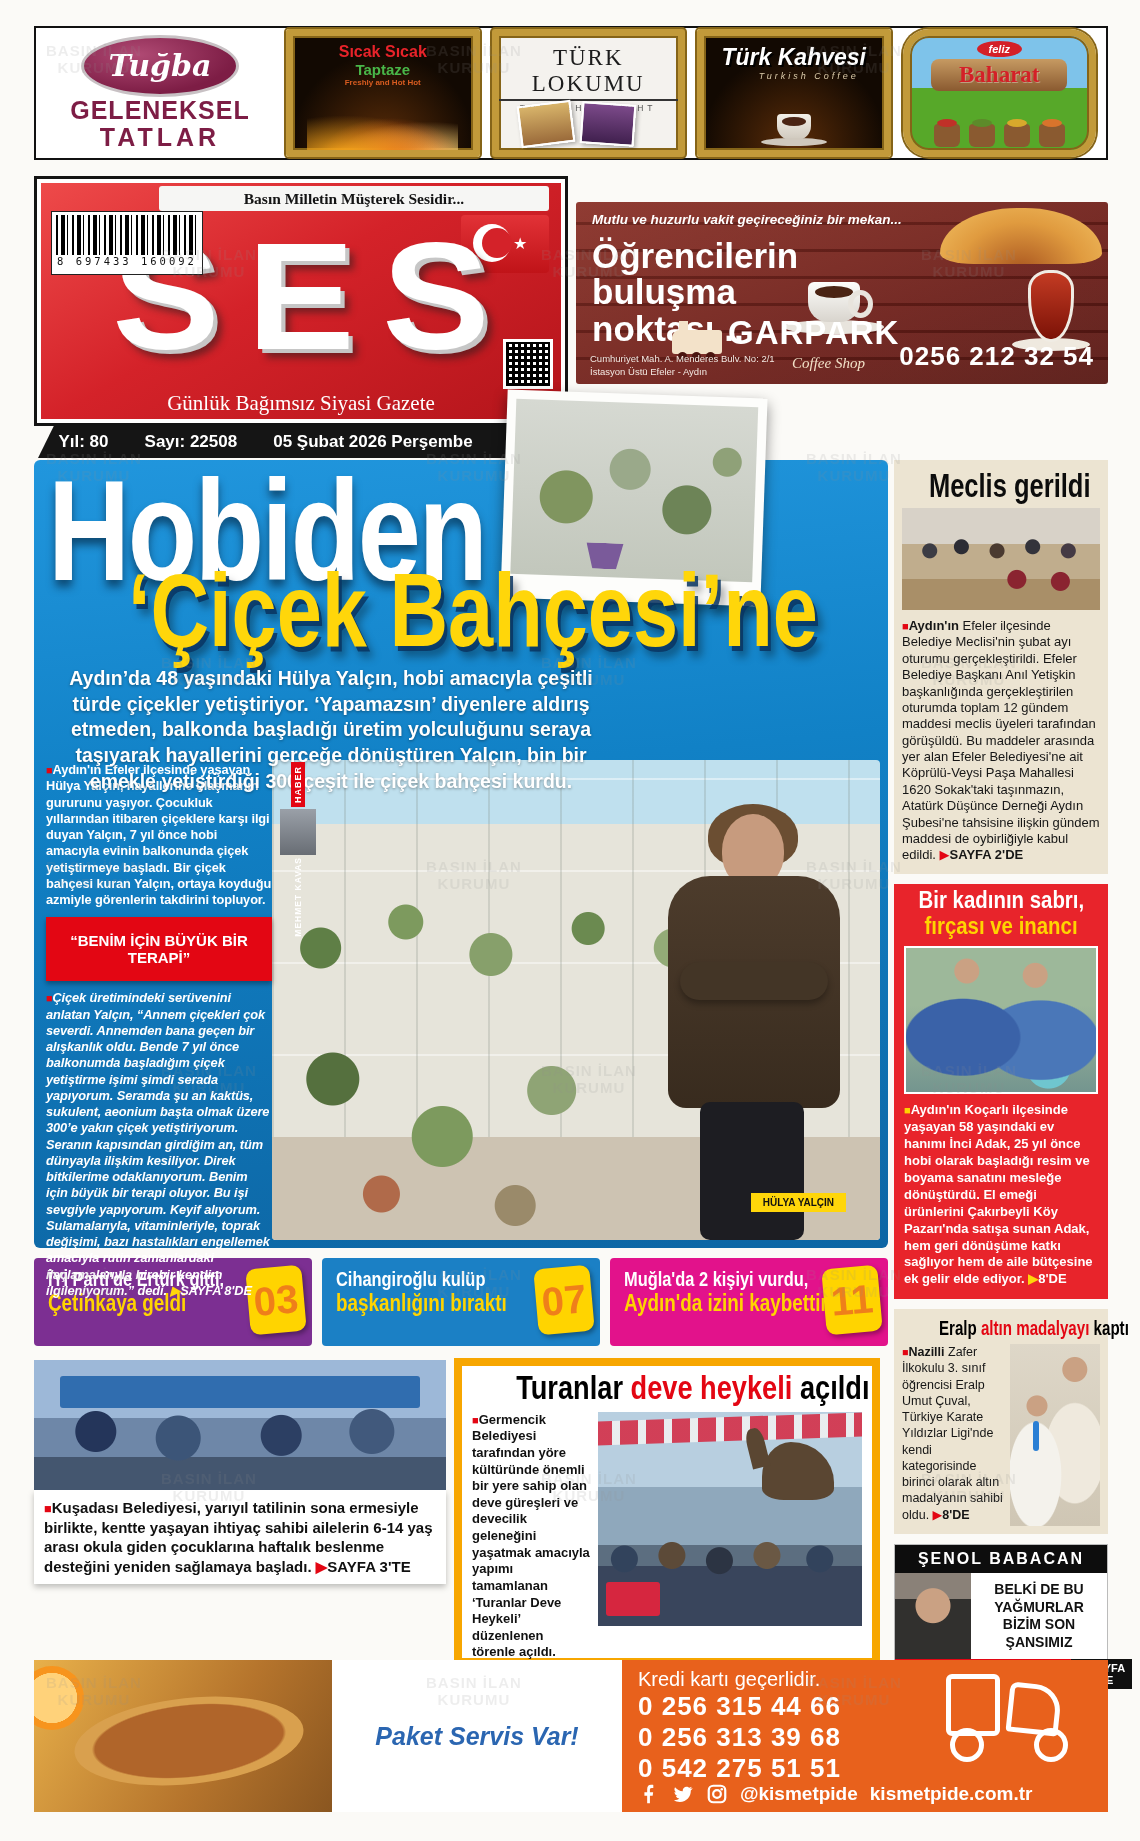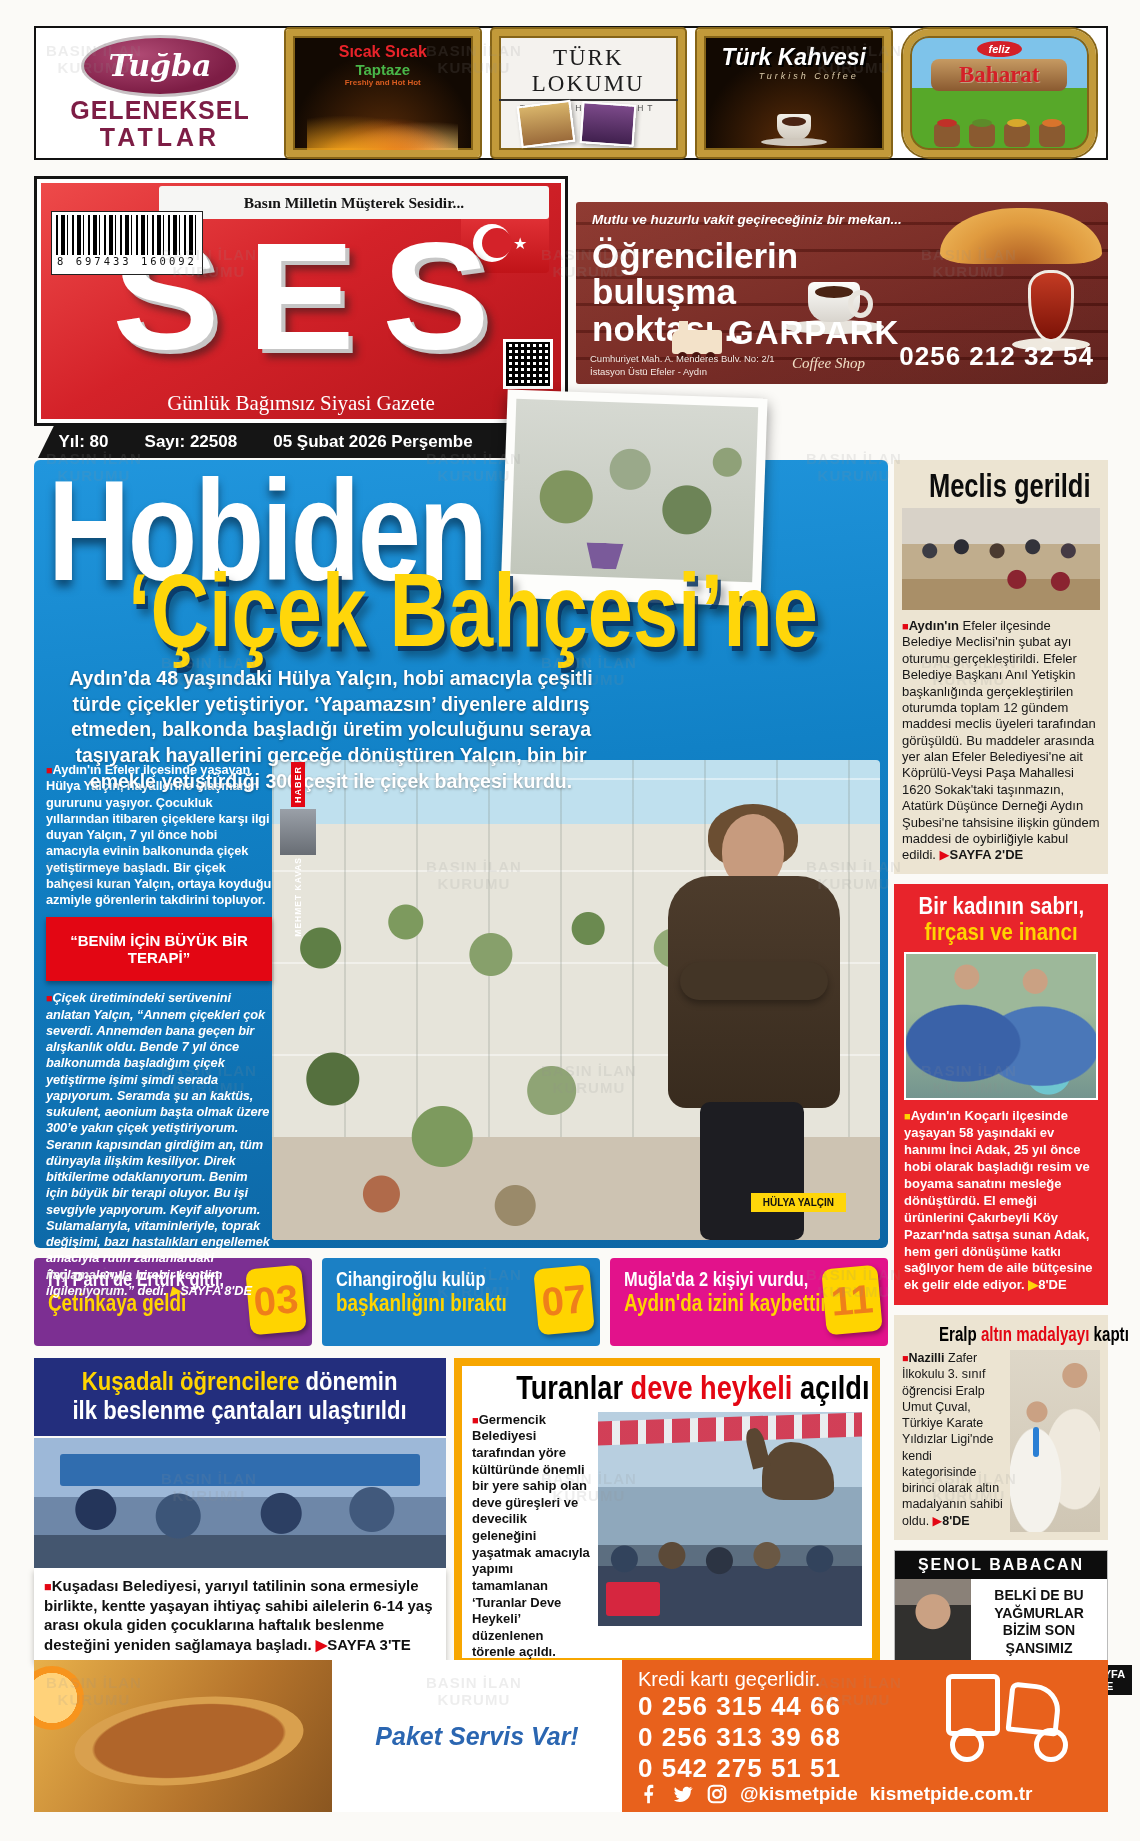--- a/index.html
+++ b/index.html
@@ -54,21 +54,21 @@
   .sack::before{content:"";position:absolute;top:-5px;left:3px;right:3px;height:8px;border-radius:50%;}
   .sack:nth-child(1)::before{background:#c03028;} .sack:nth-child(2)::before{background:#5d8a2a;}
   .sack:nth-child(3)::before{background:#d8a92c;} .sack:nth-child(4)::before{background:#d8742c;}
 
   
   .mastwrap{position:absolute;left:34px;top:176px;width:534px;height:282px;}
   .mastbox{position:absolute;left:0;right:0;top:0;bottom:32px;border:3px solid #141414;background:#fff;
            padding:4px;box-sizing:border-box;}
   .mastred{width:100%;height:100%;position:relative;
      background:linear-gradient(150deg,#ee4a4a 0%,#d42229 45%,#b4151b 100%);}
-  .tagline{position:absolute;top:3px;left:118px;right:12px;height:33px;background:#f6f6f4;border-radius:3px;
+  .tagline{position:absolute;top:3px;left:118px;right:12px;height:25px;background:#f6f6f4;border-radius:3px;
      display:flex;align-items:center;justify-content:center;font-family:"Liberation Serif",serif;
      font-weight:700;font-size:15.5px;color:#141414;z-index:3;}
   .flag{position:absolute;top:32px;right:12px;width:88px;height:58px;border-radius:4px;overflow:hidden;
         background:linear-gradient(#e23237,#c01318);z-index:1;}
   .flag-c1{position:absolute;top:9px;left:12px;width:38px;height:38px;border-radius:50%;background:#fff;}
   .flag-c2{position:absolute;top:13px;left:21px;width:30px;height:30px;border-radius:50%;background:#d42229;}
   .flag-st{position:absolute;top:19px;left:52px;color:#fff;font-size:16px;}
   .barcode{position:absolute;top:28px;left:10px;width:152px;height:64px;background:#fff;border:1px solid #222;
            padding:3px 4px 1px;box-sizing:border-box;z-index:3;}
   .bars{height:40px;background:repeating-linear-gradient(90deg,#000 0 2px,#fff 2px 5px,#000 5px 9px,#fff 9px 11px,#000 11px 12px,#fff 12px 16px);}
@@ -243,21 +243,21 @@
        radial-gradient(circle at 30% 38%,#2c2c34 0 7px,transparent 8px),
        radial-gradient(circle at 48% 42%,#4a3a30 0 7px,transparent 8px),
        radial-gradient(circle at 66% 38%,#33333b 0 7px,transparent 8px),
        radial-gradient(circle at 84% 42%,#443a44 0 7px,transparent 8px),
        radial-gradient(circle at 58% 70%,#8a2430 0 9px,transparent 10px),
        radial-gradient(circle at 80% 72%,#8a2430 0 9px,transparent 10px),
        linear-gradient(#d8d2c8 0 35%,#c0ad8d 35% 70%,#a98f68 70% 100%);}
   .sbody{margin-top:8px;font-size:13px;line-height:1.26;color:#161616;}
   .sb-lead{font-weight:800;}
   .sb-cont{font-weight:800;}
-  .kad{background:#e8242b;color:#fff;padding:9px 10px 11px;}
+  .kad{background:#e8242b;color:#fff;padding:3px 10px 11px;}
   .kad-h{text-align:center;font-size:24px;font-weight:900;line-height:1.08;white-space:nowrap;}
   .kad-h .condc{transform:scaleX(.85);}
   .kad-photo{margin:8px 0;height:148px;border:2px solid #fff;box-sizing:border-box;
      background:radial-gradient(circle at 32% 16%,#caa183 0 12px,transparent 13px),
        radial-gradient(circle at 68% 19%,#caa183 0 12px,transparent 13px),
        radial-gradient(ellipse at 30% 62%,#3a62a8 0 30%,transparent 31%),
        radial-gradient(ellipse at 71% 64%,#4a77b8 0 30%,transparent 31%),
        radial-gradient(circle at 75% 82%,#6fc6cf 0 22px,transparent 23px),
        linear-gradient(#9db89a 0 40%,#74958f 100%);}
   .kad-body{font-size:13px;font-weight:700;line-height:1.3;}
@@ -451,24 +451,20 @@
       <div class="t-num">07</div>
     </div>
     <div class="teaser tz3">
       <div class="t-l1"><span class="condc">Muğla'da 2 kişiyi vurdu,</span></div>
       <div class="t-l2"><span class="condc">Aydın'da izini kaybettirdi</span></div>
       <div class="t-num">11</div>
     </div>
   </div>
 
   <section class="kus">
-    <div class="kus-h">
-      <div><span class="condc"><span class="yl">Kuşadalı öğrencilere</span><span> dönemin</span></span></div>
-      <div><span class="condc">ilk beslenme çantaları ulaştırıldı</span></div>
-    </div>
     <div class="kus-photo">
       <div class="kbanner"></div>
     </div>
     <div class="kus-cap"><span class="bl">■</span><b>Kuşadası Belediyesi,</b><span> yarıyıl tatilinin sona ermesiyle birlikte, kentte yaşayan ihtiyaç sahibi ailelerin 6-14 yaş arası okula giden çocuklarına haftalık beslenme desteğini yeniden sağlamaya başladı. </span><span class="ar-rd">▶</span><b>SAYFA 3'TE</b></div>
   </section>
 
   <section class="tur">
     <div class="tur-h"><span class="condc"><span>Turanlar </span><span class="rd">deve heykeli</span><span> açıldı</span></span></div>
     <div class="tur-row">
       <div class="tur-body"><span class="bl">■</span><b>Germencik</b><span> Belediyesi tarafından yöre kültüründe önemli bir yere sahip olan deve güreşleri ve devecilik geleneğini yaşatmak amacıyla yapımı tamamlanan ‘Turanlar Deve Heykeli’ düzenlenen törenle açıldı. </span><span class="ar-rd">▶</span><b>3'TE</b></div>

